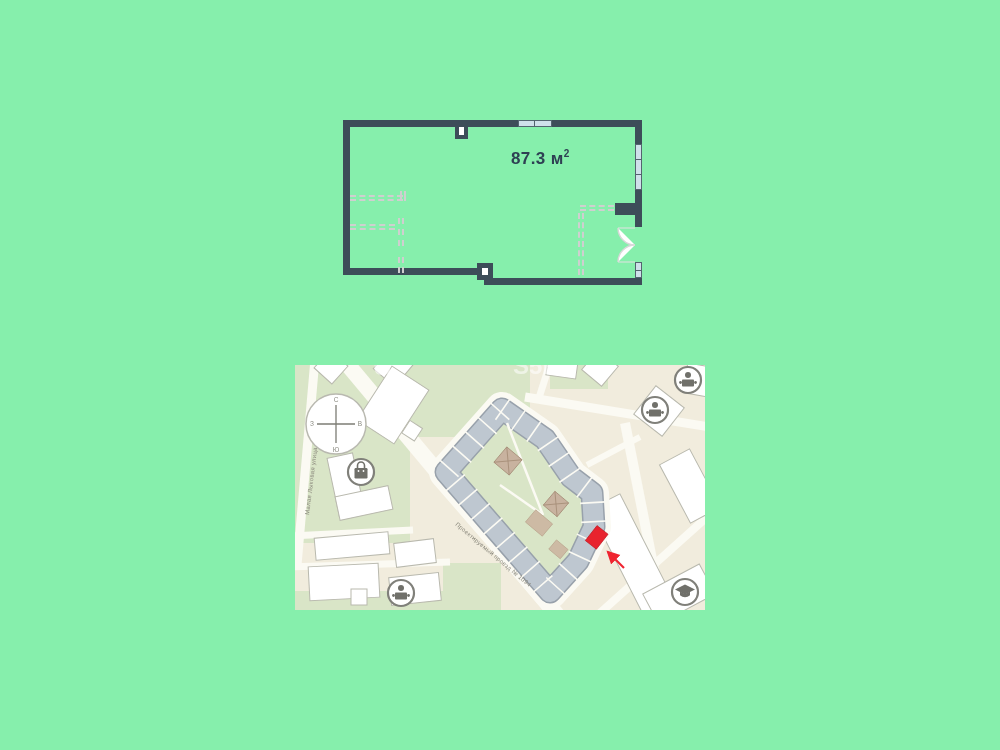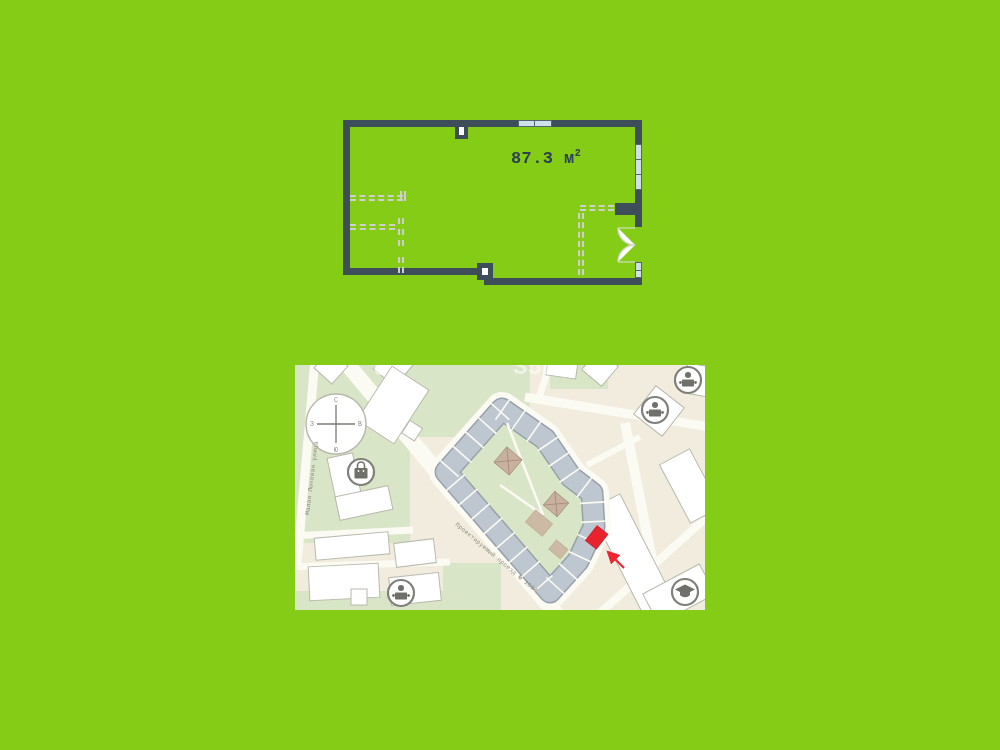--- a/index.html
+++ b/index.html
@@ -1,17 +1,17 @@
 <!DOCTYPE html>
 <html><head>
 <meta charset="utf-8">
 <style>
   html,body{margin:0;padding:0;background:#fff;}
-  .canvas{position:relative;width:1000px;height:750px;background:#84cc16;overflow:hidden;
-          font-family:Liberation Mono, monospace;}
+  .canvas{position:relative;width:1000px;height:750px;background:#86efac;overflow:hidden;
+          font-family:Liberation Sans, sans-serif;}
   
   .plan{position:absolute;left:343px;top:115px;width:300px;height:175px;}
   .wall{position:absolute;background:#3d4d59;}
   .opensq{position:absolute;background:#fff;border:4px solid #3d4d59;box-sizing:border-box;}
   .win{position:absolute;background:#cfe0ea;box-shadow:inset 0 0 0 1px rgba(61,77,89,.85);}
   .mull-h{position:absolute;left:0;width:100%;height:1px;background:#52626e;}
   .mull-v{position:absolute;top:0;height:100%;width:1px;background:#52626e;}
   .dash-h{position:absolute;height:2px;border-top:2px dashed #cfcfcf;border-bottom:2px dashed #cfcfcf;box-sizing:content-box;}
   .dash-v{position:absolute;width:2px;border-left:2px dashed #cfcfcf;border-right:2px dashed #cfcfcf;box-sizing:content-box;}
   .area-label{position:absolute;left:168px;top:33px;font-size:17px;font-weight:700;color:#2e4053;letter-spacing:.4px;}

